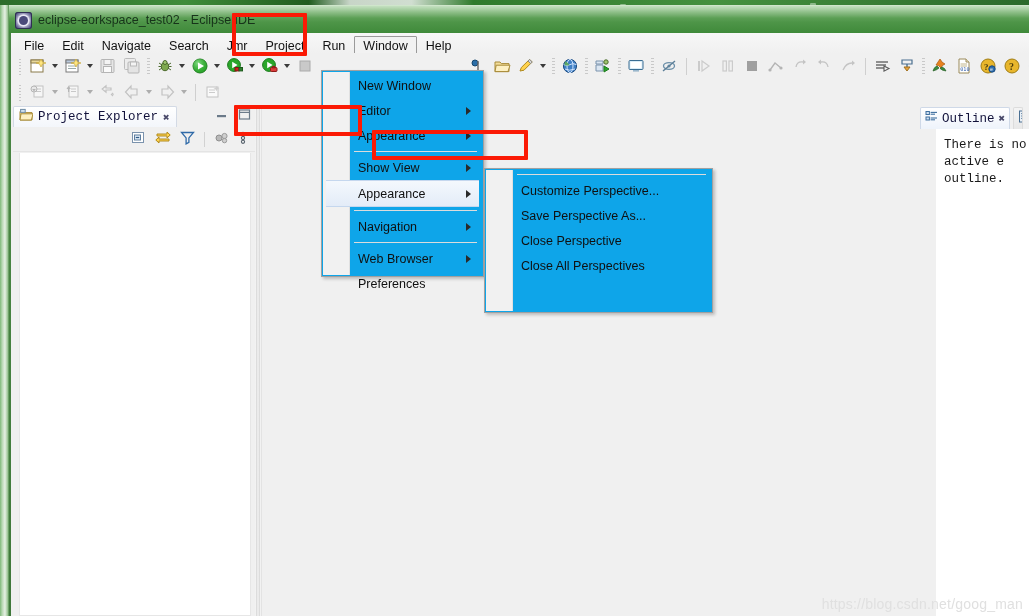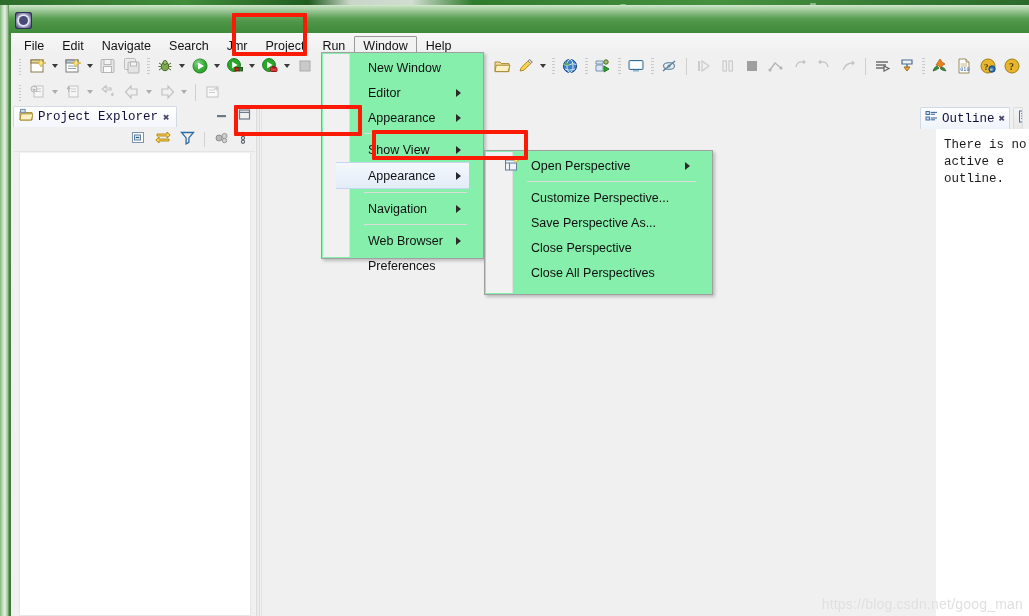--- a/index.html
+++ b/index.html
@@ -166,23 +166,23 @@
     margin-left:3px;overflow:hidden;
   }
   .rv-body{
     position:absolute;left:0;top:24px;width:113px;height:487px;background:#ffffff;
     padding:8px 4px 0 8px;box-sizing:border-box;
     font-size:12.5px;color:#1a1a1a;line-height:17px;margin-left:20px;
   }
 
   
   .popup{
-    position:absolute;background:#86efac;border:1px solid #a0a0a0;
+    position:absolute;background:#0ea5e9;border:1px solid #a0a0a0;
     box-shadow:2px 2px 3px rgba(0,0,0,.22);
-    padding:2px 14px;box-sizing:border-box;z-index:40;
+    padding:2px 4px;box-sizing:border-box;z-index:40;margin-top:18px;
   }
   .popup .gutter{
     position:absolute;left:1px;top:1px;bottom:1px;width:26px;background:#f1f1f1;
     border-right:1px solid #e0e0e0;
   }
   .mrow{
     position:relative;display:flex;align-items:center;height:25px;
     padding-left:32px;padding-right:12px;font-size:12.5px;color:#101010;
     white-space:nowrap;
   }
@@ -218,20 +218,21 @@
     <div class="desktop-icon" style="left:620px;top:4px;"></div>
   </div>
 
   <div class="frame-left"></div>
   <div class="frame-left2"></div>
 
   <div class="titlebar">
     <div class="title-gloss"></div>
     <div class="title-inner">
       <div class="app-icon"></div>
+      <div class="title-text">eclipse-eorkspace_test02 - Eclipse IDE</div>
     </div>
   </div>
 
   <div class="client">
 
     <div class="menubar">
       <div class="menu-item">File</div>
       <div class="menu-item">Edit</div>
       <div class="menu-item">Navigate</div>
       <div class="menu-item">Search</div>
@@ -718,32 +719,20 @@
       <span>Web Browser</span>
       <i class="arrow"></i>
     </div>
     <div class="mrow">
       <span>Preferences</span>
     </div>
   </div>
 
   <div class="popup" style="left:484px;top:150px;width:229px;height:145px;">
     <div class="gutter"></div>
-    <div class="mrow">
-      <span class="micon">
-        <svg width="19" height="19" viewBox="0 0 19 19">
-            <rect x="2.5" y="4" width="11" height="10" fill="#eef3f8" stroke="#5f7e9e"></rect>
-            <line x1="2.5" y1="7" x2="13.5" y2="7" stroke="#5f7e9e"></line>
-            <line x1="6.5" y1="7" x2="6.5" y2="14" stroke="#5f7e9e"></line>
-            <path d="M13 2 l1 2 l2 .6 l-2 .6 l-1 2 l-1-2 l-2-.6 l2-.6 z" fill="#ffe680" stroke="#c8a83a" stroke-width=".6"></path>
-          </svg>
-      </span>
-      <span>Open Perspective</span>
-      <i class="arrow"></i>
-    </div>
     <div class="msep"></div>
     <div class="mrow">
       <span>Customize Perspective...</span>
     </div>
     <div class="mrow">
       <span>Save Perspective As...</span>
     </div>
     <div class="mrow">
       <span>Close Perspective</span>
     </div>

